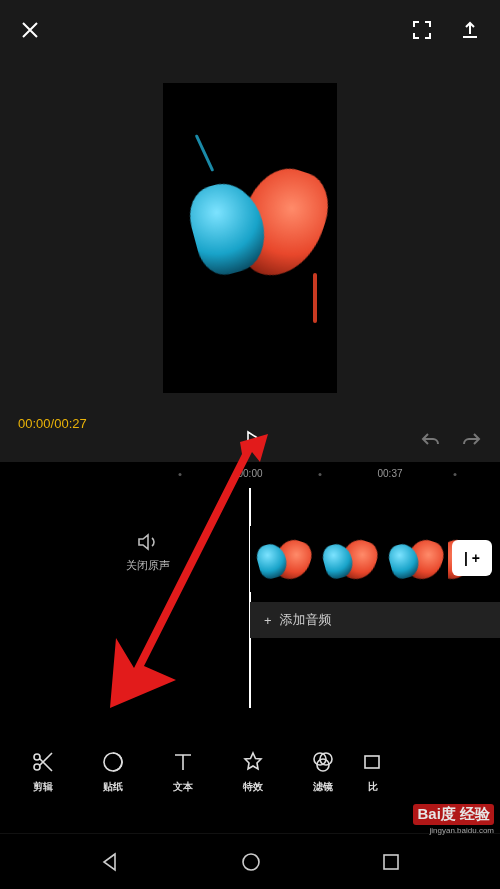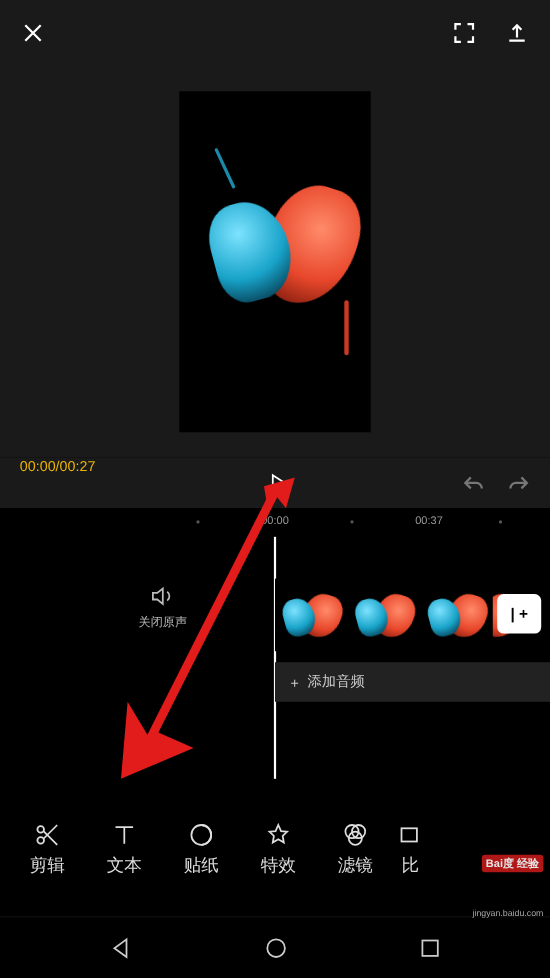--- a/index.html
+++ b/index.html
@@ -113,37 +113,37 @@
   .bottom-toolbar {
     position:absolute; left:0; bottom:80px; right:0; height:74px;
     background:#000;
     display:flex; align-items:center;
     padding-left:8px;
     overflow:hidden;
   }
   .tool-item {
     width:70px; flex-shrink:0;
     display:flex; flex-direction:column; align-items:center; gap:6px;
-    color:#ddd; font-size:16px;
+    color:#ddd; font-size:10px;font-weight:bold;
   }
   .tool-item .ic { height:24px; display:flex; align-items:center; justify-content:center;}
   .nav-bar {
     position:absolute; left:0; bottom:0; right:0; height:56px;
     background:#000; border-top:1px solid #111;
     display:flex; align-items:center; justify-content:space-around;
     padding:0 40px;
   }
   .watermark {
     position:absolute; right:6px; bottom:54px;
     color:#fff; font-size:10px; opacity:.9;
     display:flex; flex-direction:column; align-items:flex-end; gap:1px;
     z-index:30;
   }
-  .watermark .brand { background:rgba(230,30,30,.85); padding:1px 4px; border-radius:3px; font-size:10px; font-weight:bold;}
-  .watermark .sub { font-size:8px; color:#bbb;margin-top:32px; }
+  .watermark .brand { background:rgba(230,30,30,.85); padding:1px 4px; border-radius:3px; font-size:15px; font-weight:bold;}
+  .watermark .sub { font-size:8px; color:#bbb; }
 </style>
 </head>
 <body>
 
 <div class="top-bar">
   <div class="icon-btn">
     <svg width="20" height="20" viewBox="0 0 20 20" stroke="#fff" stroke-width="2" fill="none">
         <path d="M3 3 L17 17 M17 3 L3 17"></path>
       </svg>
   </div>
@@ -252,33 +252,33 @@
           <circle cx="6" cy="7" r="3"></circle>
           <circle cx="6" cy="17" r="3"></circle>
           <path d="M8.5 8.5 L21 21 M8.5 15.5 L21 3"></path>
         </svg>
       </div>
     <span>剪辑</span>
   </div>
   <div class="tool-item">
     <div class="ic">
         <svg width="24" height="24" viewBox="0 0 24 24" stroke="#ddd" stroke-width="1.6" fill="none">
-          <path d="M4 5h16 M12 5v15"></path>
-        </svg>
-      </div>
-    <span>文本</span>
-  </div>
-  <div class="tool-item">
-    <div class="ic">
-        <svg width="24" height="24" viewBox="0 0 24 24" stroke="#ddd" stroke-width="1.6" fill="none">
           <circle cx="12" cy="12" r="9"></circle>
           <path d="M12 3 a9 9 0 0 1 0 18"></path>
         </svg>
       </div>
     <span>贴纸</span>
+  </div>
+  <div class="tool-item">
+    <div class="ic">
+        <svg width="24" height="24" viewBox="0 0 24 24" stroke="#ddd" stroke-width="1.6" fill="none">
+          <path d="M4 5h16 M12 5v15"></path>
+        </svg>
+      </div>
+    <span>文本</span>
   </div>
   <div class="tool-item">
     <div class="ic">
         <svg width="24" height="24" viewBox="0 0 24 24" stroke="#ddd" stroke-width="1.6" fill="none">
           <path d="M12 3l2.5 5.5L20 9l-4 4 1 6-5-3-5 3 1-6-4-4 5.5-.5z"></path>
         </svg>
       </div>
     <span>特效</span>
   </div>
   <div class="tool-item">

